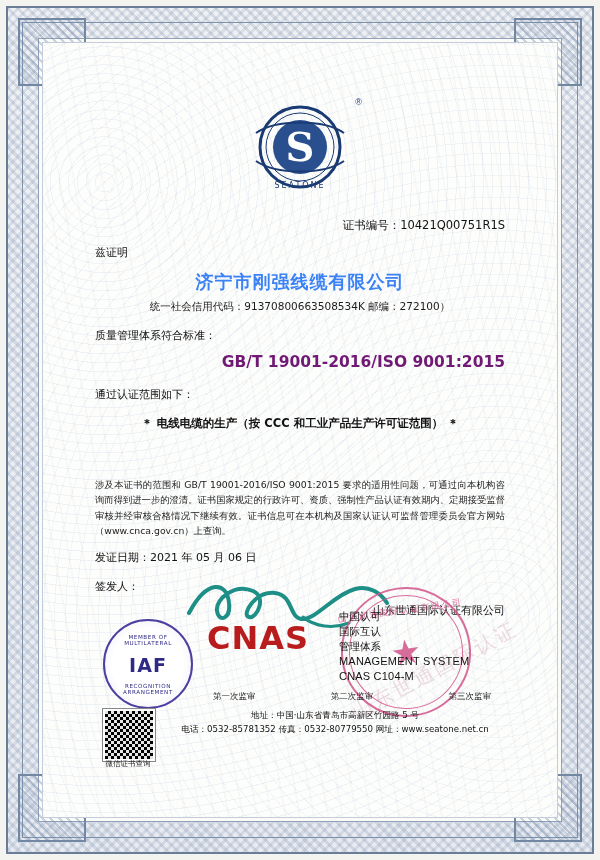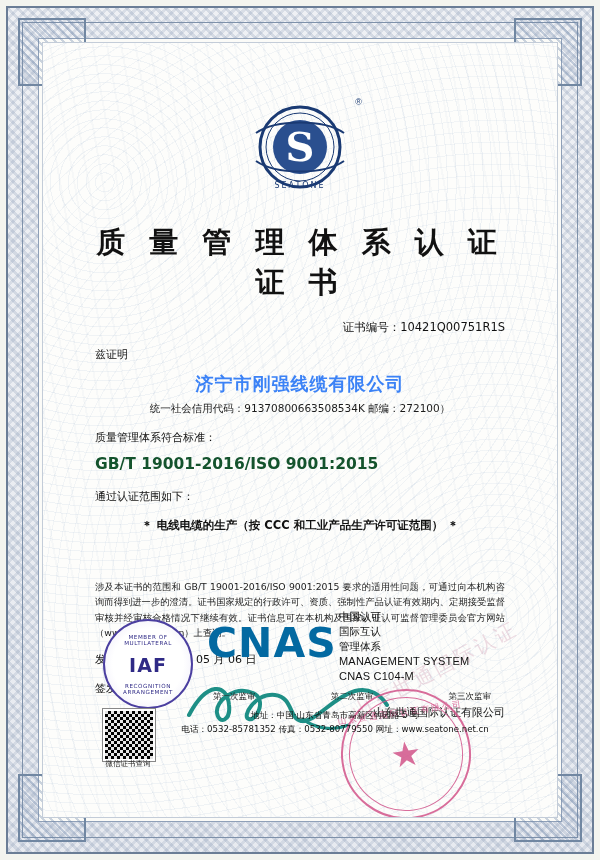--- a/index.html
+++ b/index.html
@@ -138,24 +138,24 @@
     font-family: "DejaVu Sans", sans-serif;
   }
   .std-label {
     margin-top: 14px;
     font-size: 11px;
     color: #111;
     font-family: "DejaVu Sans", sans-serif;
   }
   .standard {
     margin-top: 10px;
-    text-align: left;
+    text-align: right;
     font-size: 15.5px;
     font-weight: bold;
-    color: #14532d;
+    color: #701a75;
     font-family: "DejaVu Sans", sans-serif;
   }
   .scope-label {
     margin-top: 16px;
     font-size: 11px;
     color: #111;
     font-family: "DejaVu Sans", sans-serif;
   }
   .scope {
     margin-top: 14px;
@@ -272,24 +272,24 @@
     letter-spacing: 0.6px;
     font-family: "DejaVu Sans", sans-serif;
   }
   .iaf .iaf-top { top: 13px; }
   .iaf .iaf-bottom { bottom: 12px; }
   .cnas {
     position: absolute;
     left: 112px; top: 16px;
   }
   .cnas .cnas-word {
-    font-size: 41px;
+    font-size: 32px;
     font-weight: bold;
     letter-spacing: 1px;
-    color: #0369a1;
+    color: #b91c1c;
     font-family: "DejaVu Sans", sans-serif;
   }
   .cnas-right {
     position: absolute;
     left: 244px; top: 6px;
     font-size: 10.5px;
     line-height: 1.42;
     color: #111;
     font-family: "DejaVu Sans", sans-serif;
   }
@@ -381,21 +381,20 @@
               <circle cx="54" cy="54" r="27" fill="#2a4f8f"></circle>
               <text x="54" y="68" text-anchor="middle" font-family="DejaVu Serif, serif" font-size="40" font-weight="bold" fill="#ffffff">S</text>
               <path d="M10 40 C30 26 78 26 98 40" fill="none" stroke="#1a3a73" stroke-width="2"></path>
               <path d="M10 68 C30 82 78 82 98 68" fill="none" stroke="#1a3a73" stroke-width="2"></path>
               <text x="54" y="95" text-anchor="middle" font-family="DejaVu Sans, sans-serif" font-size="8" letter-spacing="2" fill="#1a3a73">SEATONE</text>
             </svg>
             <span class="reg-mark">®</span>
           </div>
         </div>
 
-        <div class="title">质 量 管 理 体 系 认 证 证 书</div>
 
         <div class="cert-no">
           <span>证书编号：</span><span>10421Q00751R1S</span>
         </div>
 
         <div class="label-left">兹证明</div>
         <div class="company">济宁市刚强线缆有限公司</div>
         <div class="credit">统一社会信用代码：91370800663508534K 邮编：272100）</div>
 
         <div class="std-label">质量管理体系符合标准：</div>

